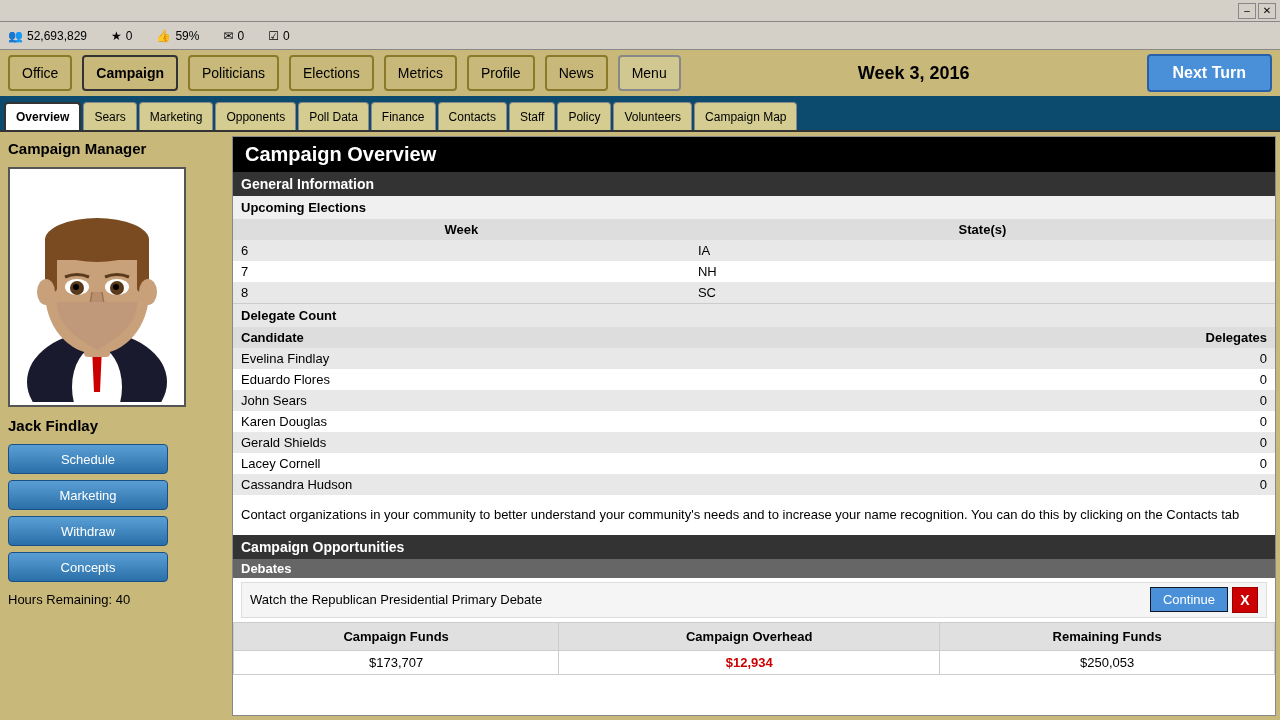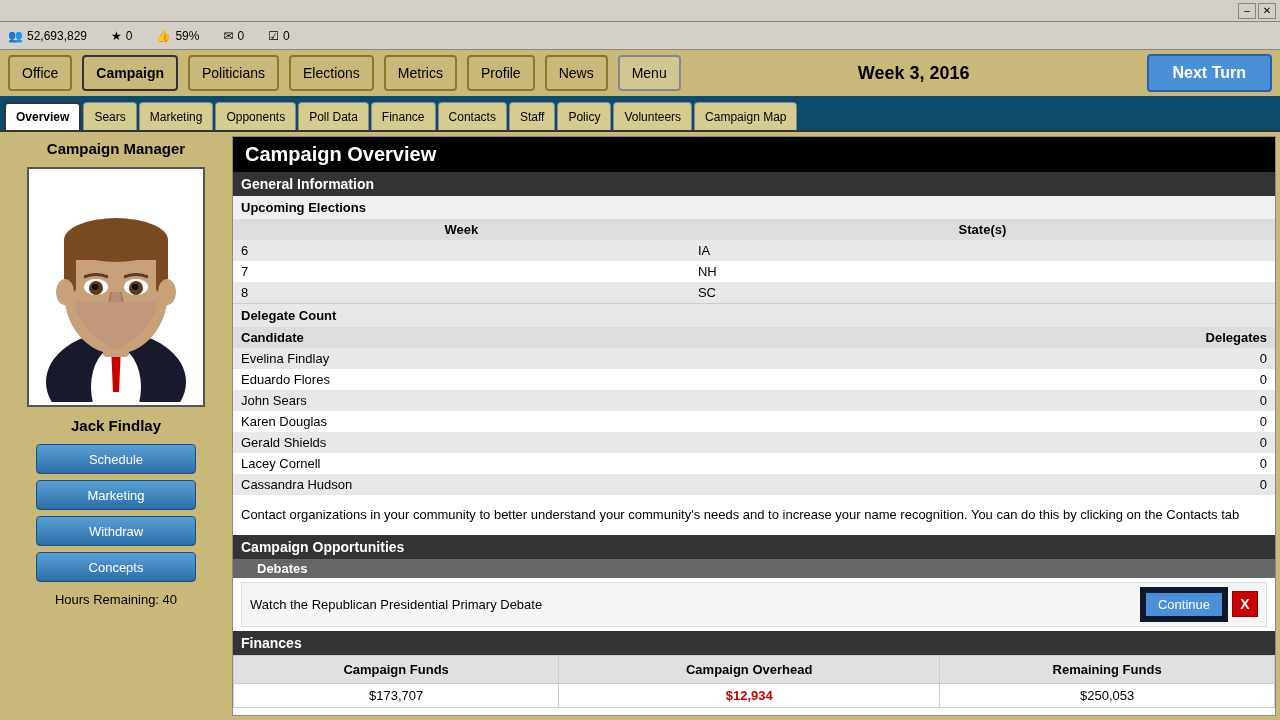--- a/index.html
+++ b/index.html
@@ -128,21 +128,21 @@
     }
 
     
     #sidebar {
       width: 232px;
       min-width: 232px;
       background: #c8b87a;
       padding: 8px;
       display: flex;
       flex-direction: column;
-      align-items: center;
+      align-items: flex-start;
       gap: 6px;
     }
     #sidebar-title {
       font-size: 15px;
       font-weight: bold;
       text-align: center;
       margin-bottom: 4px;
     }
     #avatar-container {
       width: 178px;
@@ -197,21 +197,21 @@
       font-size: 14px;
       font-weight: bold;
       padding: 4px 8px;
     }
 
     .sub-section-header {
       background: #666;
       color: white;
       font-size: 13px;
       font-weight: bold;
-      padding: 2px 24px;
+      padding: 2px 8px;
     }
 
     .info-table {
       width: 100%;
       border-collapse: collapse;
     }
     .info-table th, .info-table td {
       padding: 3px 8px;
       border: none;
       font-size: 13px;
@@ -237,21 +237,21 @@
       align-items: center;
       padding: 4px 8px;
       background: #f5f5f5;
       border: 1px solid #ddd;
       margin: 4px 8px;
     }
     .debate-text { flex: 1; font-size: 13px; }
     .continue-btn {
       background: #4a90d9;
       color: white;
-      border: 6px solid #0f172a;
+      border: 1px solid #0f172a;
       padding: 4px 12px;
       font-size: 13px;
       cursor: pointer;
       margin-right: 4px;
     }
     .close-btn {
       background: #cc0000;
       color: white;
       border: 1px solid #990000;
       width: 26px; height: 26px;
@@ -474,21 +474,20 @@
 
     <div class="section-header">Campaign Opportunities</div>
     <div class="sub-section-header">Debates</div>
 
     <div class="debate-row">
       <span class="debate-text">Watch the Republican Presidential Primary Debate</span>
       <button class="continue-btn">Continue</button>
       <button class="close-btn">X</button>
     </div>
 
-    <div class="section-header">Finances</div>
     <table class="finances-table">
       <thead>
         <tr>
           <th>Campaign Funds</th>
           <th>Campaign Overhead</th>
           <th>Remaining Funds</th>
         </tr>
       </thead>
       <tbody>
         <tr>

